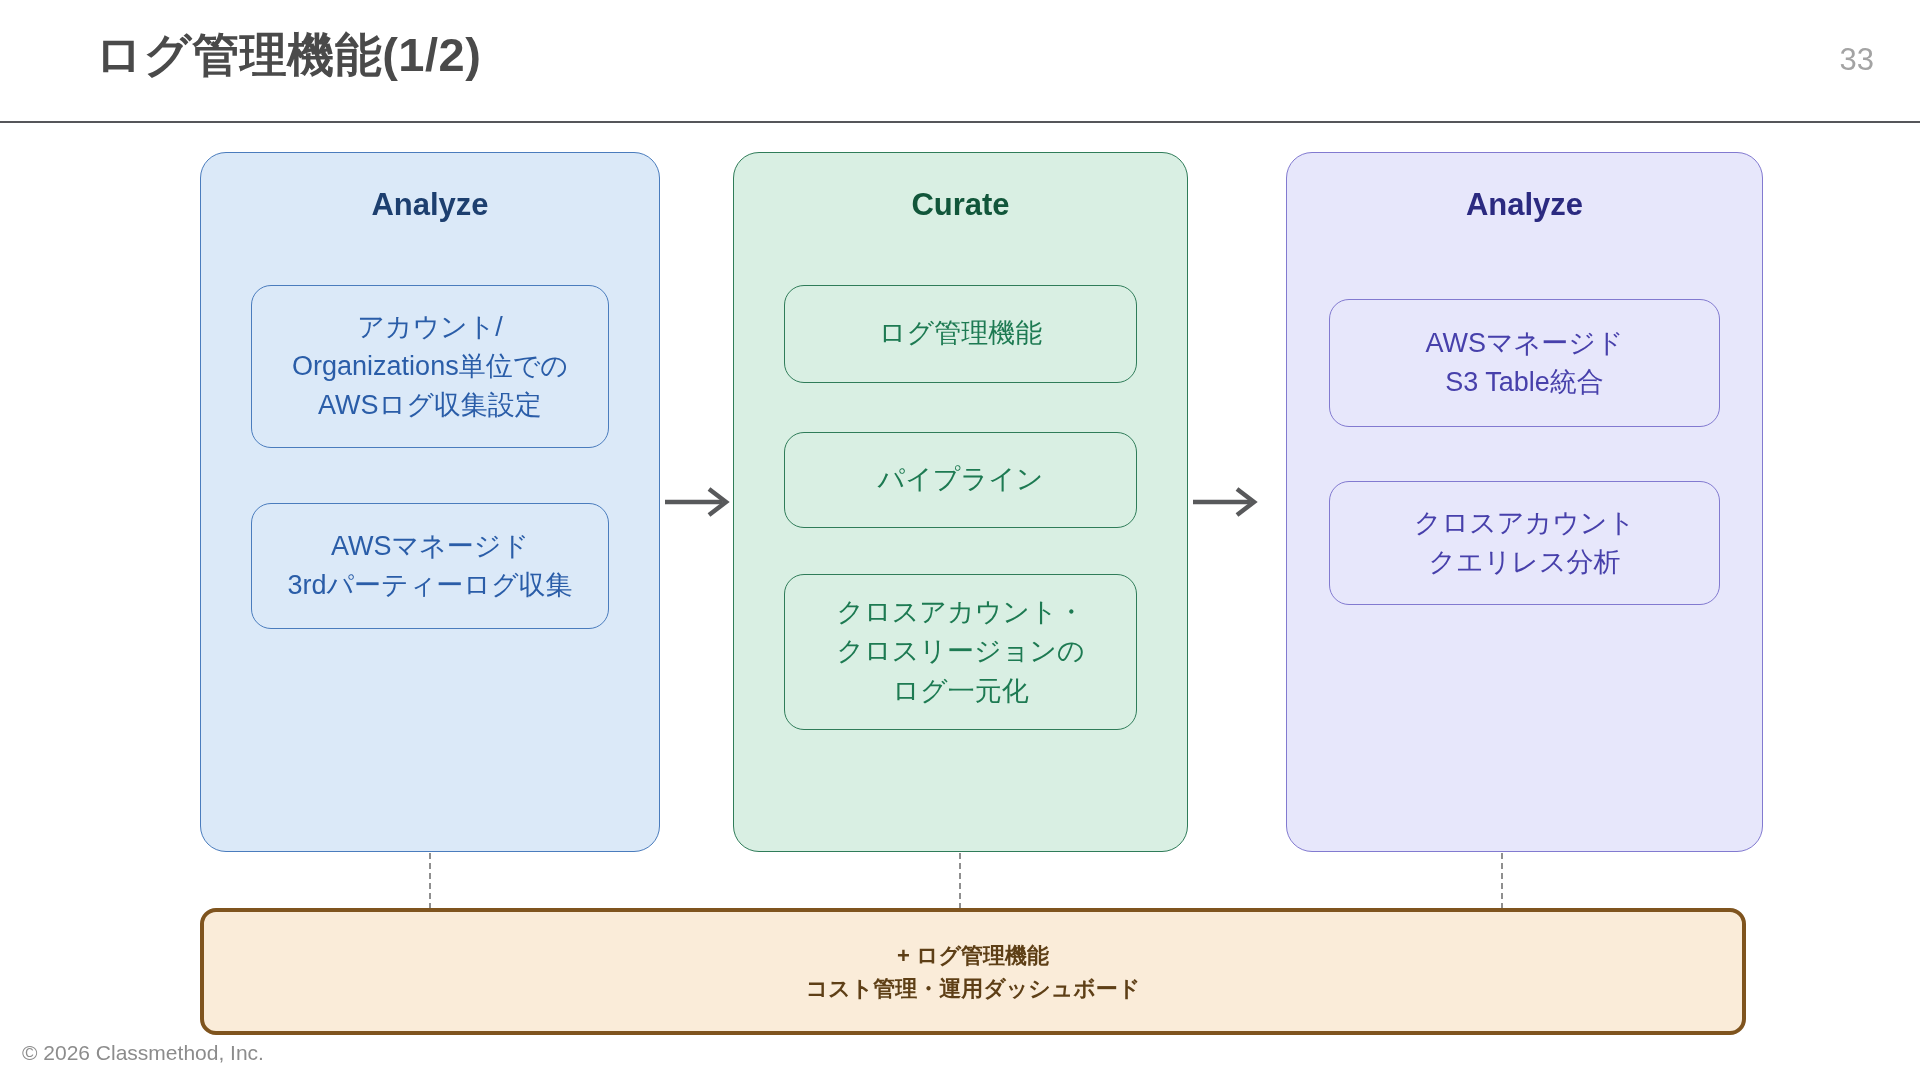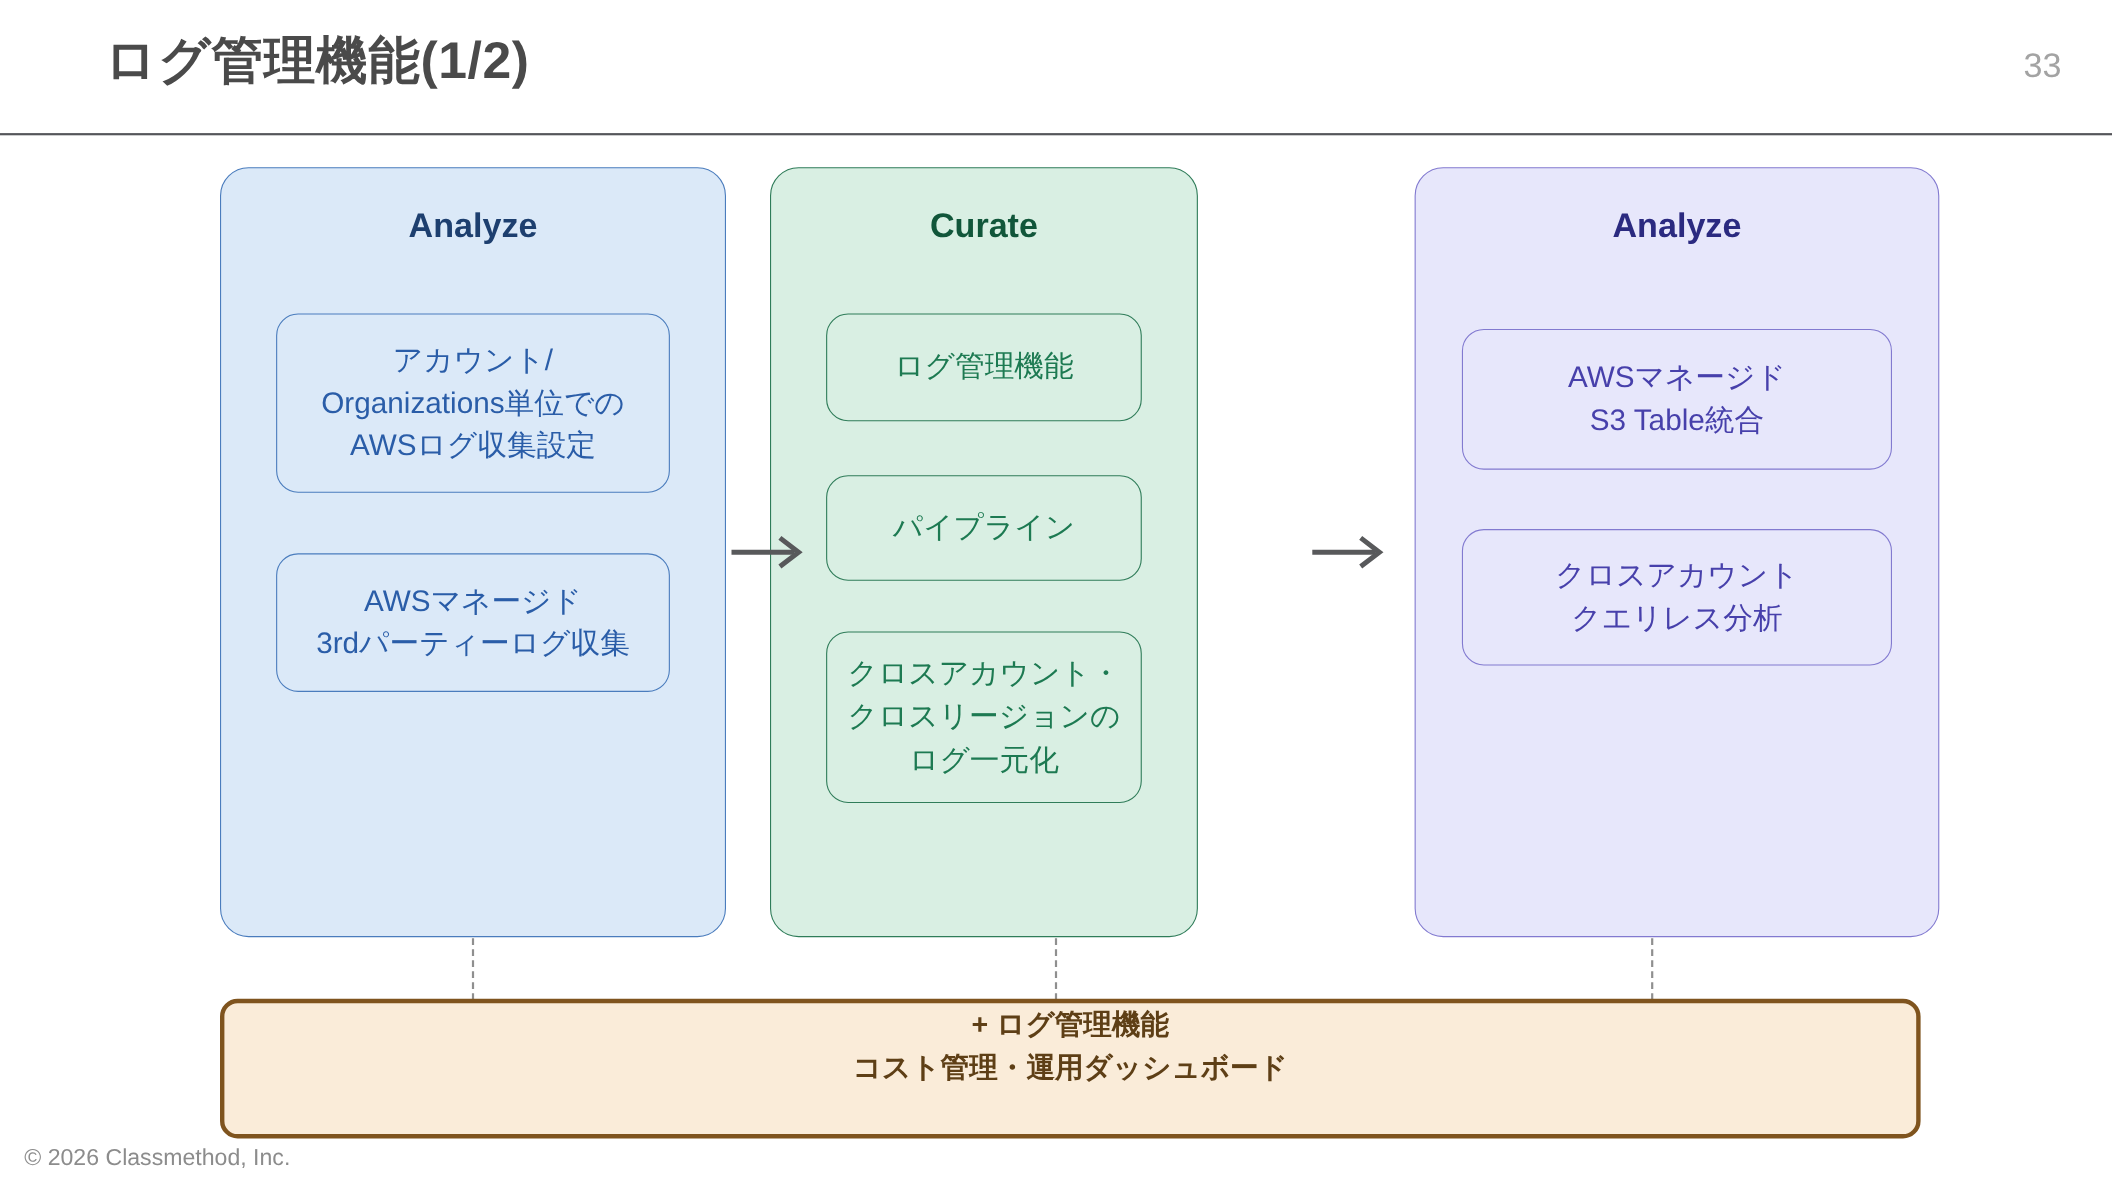--- a/index.html
+++ b/index.html
@@ -25,21 +25,21 @@
     display:flex;align-items:center;justify-content:center;
     text-align:center;white-space:pre-line;font-size:27px;line-height:1.45;
   }
 
   .col-collect{left:200px;width:460px;background:var(--collect-bg);border-color:var(--collect-border);}
   .col-collect h2{color:var(--collect-header);}
   .col-collect .item{border-color:var(--collect-border);color:var(--collect-text);}
   .col-collect .i1{top:132px;height:163px;}
   .col-collect .i2{top:350px;height:126px;}
 
-  .col-curate{left:700px;width:389px;background:var(--curate-bg);border-color:var(--curate-border);}
+  .col-curate{left:733px;width:455px;background:var(--curate-bg);border-color:var(--curate-border);}
   .col-curate h2{color:var(--curate-header);}
   .col-curate .item{border-color:var(--curate-border);color:var(--curate-text);}
   .col-curate .i1{top:132px;height:98px;}
   .col-curate .i2{top:279px;height:96px;}
   .col-curate .i3{top:421px;height:156px;}
 
   .col-analyze{left:1262px;width:477px;background:var(--analyze-bg);border-color:var(--analyze-border);margin-left:24px;}
   .col-analyze h2{color:var(--analyze-header);}
   .col-analyze .item{left:42px;right:42px;border-color:var(--analyze-border);color:var(--analyze-text);}
   .col-analyze .i1{top:146px;height:128px;}
@@ -50,22 +50,22 @@
   .arrow2{left:1190px;}
 
   .dash{position:absolute;top:853px;height:56px;width:0;border-left:2px dashed var(--dash);}
   .dash1{left:429px;}
   .dash2{left:959px;}
   .dash3{left:1501px;}
 
   .banner{
     position:absolute;left:200px;top:908px;width:1546px;height:127px;box-sizing:border-box;
     background:var(--banner-bg);border:4px solid var(--banner-border);border-radius:16px;
-    display:flex;flex-direction:column;align-items:center;justify-content:flex-start;
-    color:var(--banner-text);font-size:26px;font-weight:600;line-height:1.5;text-align:center;
+    display:flex;flex-direction:column;align-items:center;justify-content:center;
+    color:var(--banner-text);font-size:22px;font-weight:600;line-height:1.5;text-align:center;
   }
   .footer{position:absolute;left:22px;top:1041px;font-size:21px;color:var(--footer);}
 </style>
 </head>
 <body>
 
 <div class="title">ログ管理機能(1/2)</div>
 <div class="pagenum">33</div>
 <div class="rule"></div>
 

